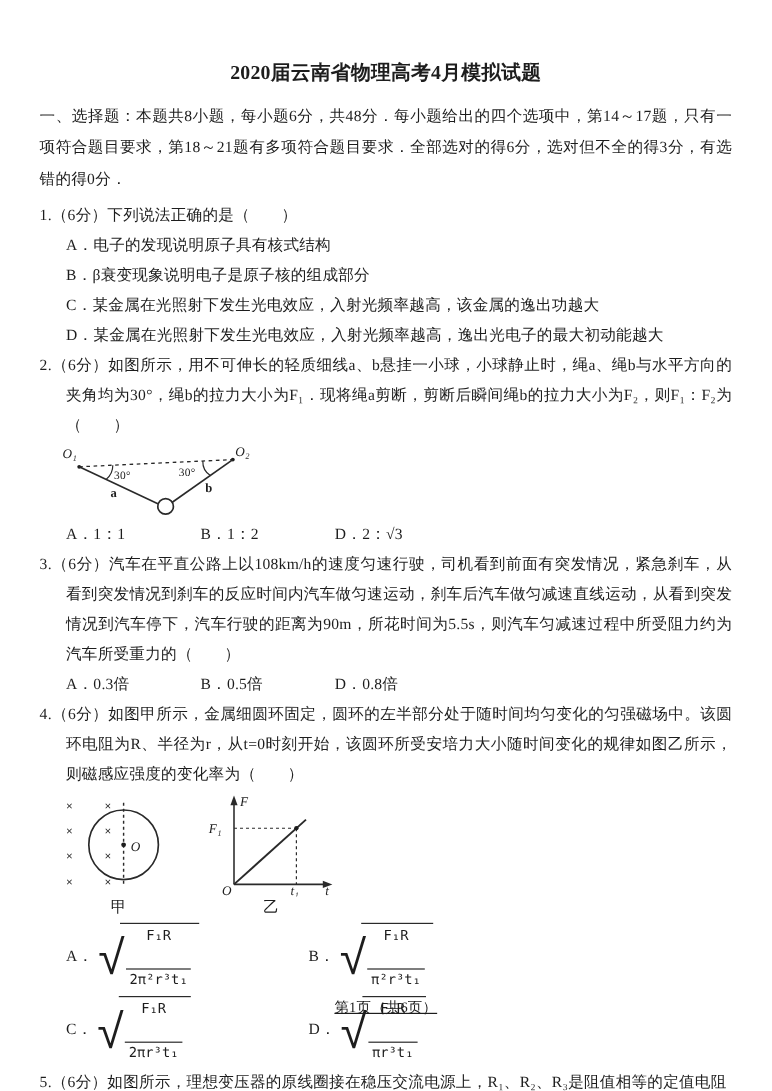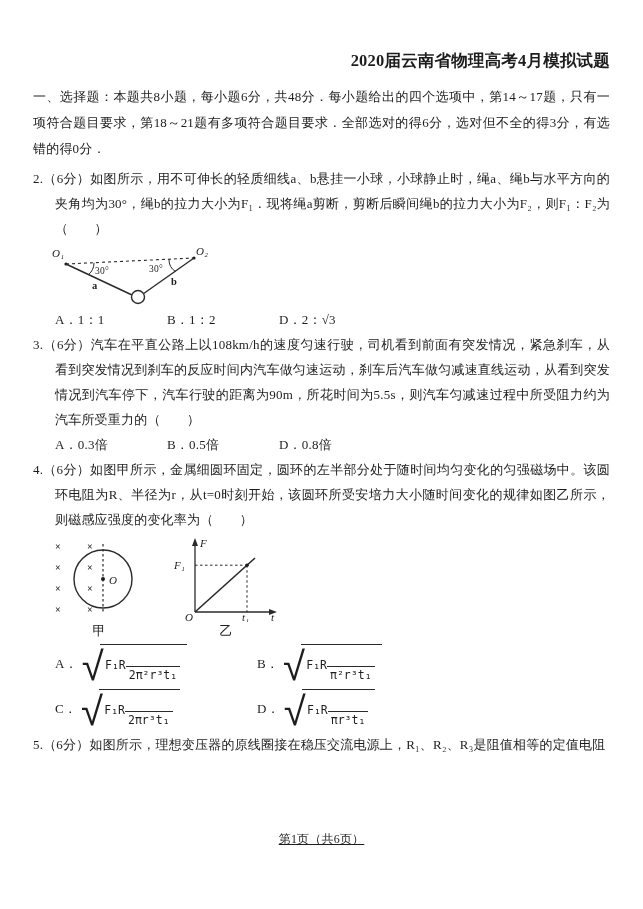--- a/index.html
+++ b/index.html
@@ -3,21 +3,21 @@
 <meta charset="utf-8">
 <style>
   * { margin:0; padding:0; box-sizing:border-box; }
   html,body { background:#ffffff; }
   body {
     width:643px; height:909px; overflow:hidden;
     font-family:"Liberation Serif","DejaVu Serif",serif;
     color:#1d1d1d; font-size:13px; letter-spacing:0.2px;
   }
   .page { position:relative; width:643px; height:909px; padding:50px 33px 0 33px; }
-  .title { text-align:right; font-size:16.5px; font-weight:bold; line-height:22px; margin-bottom:12px; }
+  .title { text-align:center; font-size:16.5px; font-weight:bold; line-height:22px; margin-bottom:12px; }
   .intro { font-weight:normal; line-height:26px; text-align:justify; margin-bottom:4px; }
   .stem { line-height:25px; padding-left:22px; text-indent:-22px; text-align:justify; }
   .opts-col .opt { line-height:25px; padding-left:22px; }
   .opts-row { display:flex; line-height:25px; padding-left:22px; }
   .opts-row .opt-cell { width:112px; }
   .opts-row .opt-cell:last-child { width:auto; }
 
   .fig2-wrap { margin:4px 0 0 15px; height:62px; }
   .fig4-row { display:flex; gap:16px; margin:2px 0 0 14px; align-items:flex-start; }
   .figbox { display:flex; flex-direction:column; align-items:center; }
@@ -25,37 +25,46 @@
   svg text { font-family:"Liberation Serif","DejaVu Serif",serif; fill:#1d1d1d; }
   .lbl-i { font-style:italic; }
 
   .q4-grid { display:grid; grid-template-columns:202px auto; row-gap:6px; margin:4px 0 0 22px; }
   .q4-opt { display:flex; align-items:center; gap:4px; }
   .opt-letter { line-height:25px; }
   .sqrt { display:inline-flex; align-items:center; }
   .sqrt-sign { font-size:40px; line-height:38px; font-weight:300;
                font-family:"DejaVu Sans",sans-serif; margin-right:-4px; transform:translateY(2px); }
   .sqrt-body { display:inline-block; border-top:1.4px solid #2a2a2a; padding:1px 7px 0 5px; }
-  .frac { display:inline-flex; flex-direction:row; align-items:center;
+  .frac { display:inline-flex; flex-direction:column; align-items:center;
           font-family:"DejaVu Sans Mono",monospace; font-size:11.5px; line-height:16px; letter-spacing:0; }
   .frac-den { border-top:1.3px solid #2a2a2a; padding:0 3px;margin-top:20px; }
 
   .q5 { margin-top:4px; }
   .q5 .stem { white-space:nowrap; overflow:hidden; }
   .footer { position:absolute; top:831px; left:0; width:100%; text-align:center; font-size:12px;text-decoration:underline; }
 </style>
 </head>
 <body>
 
 <div class="page">
 
   <h1 class="title">2020届云南省物理高考4月模拟试题</h1>
 
   <p class="intro">一、选择题：本题共8小题，每小题6分，共48分．每小题给出的四个选项中，第14～17题，只有一项符合题目要求，第18～21题有多项符合题目要求．全部选对的得6分，选对但不全的得3分，有选错的得0分．</p>
 
+  <div class="question">
+    <p class="stem">1.（6分）下列说法正确的是（　　）</p>
+    <div class="opts-col">
+      <p class="opt">A．电子的发现说明原子具有核式结构</p>
+      <p class="opt">B．β衰变现象说明电子是原子核的组成部分</p>
+      <p class="opt">C．某金属在光照射下发生光电效应，入射光频率越高，该金属的逸出功越大</p>
+      <p class="opt">D．某金属在光照射下发生光电效应，入射光频率越高，逸出光电子的最大初动能越大</p>
+    </div>
+  </div>
 
   <div class="question">
     <p class="stem">2.（6分）如图所示，用不可伸长的轻质细线a、b悬挂一小球，小球静止时，绳a、绳b与水平方向的夹角均为30°，绳b的拉力大小为F₁．现将绳a剪断，剪断后瞬间绳b的拉力大小为F₂，则F₁：F₂为（　　）</p>
     <div class="fig2-wrap">
       <svg width="172" height="62" viewBox="0 0 172 62">
         <line x1="18" y1="19" x2="146" y2="13" stroke="#2a2a2a" stroke-width="1.1" stroke-dasharray="3,3"></line>
         <circle cx="18" cy="19" r="1.6" fill="#1d1d1d"></circle>
         <circle cx="146" cy="13" r="1.6" fill="#1d1d1d"></circle>
         <line x1="18" y1="19" x2="84" y2="50" stroke="#2a2a2a" stroke-width="1.4"></line>
         <line x1="146" y1="13" x2="95" y2="49" stroke="#2a2a2a" stroke-width="1.4"></line>

